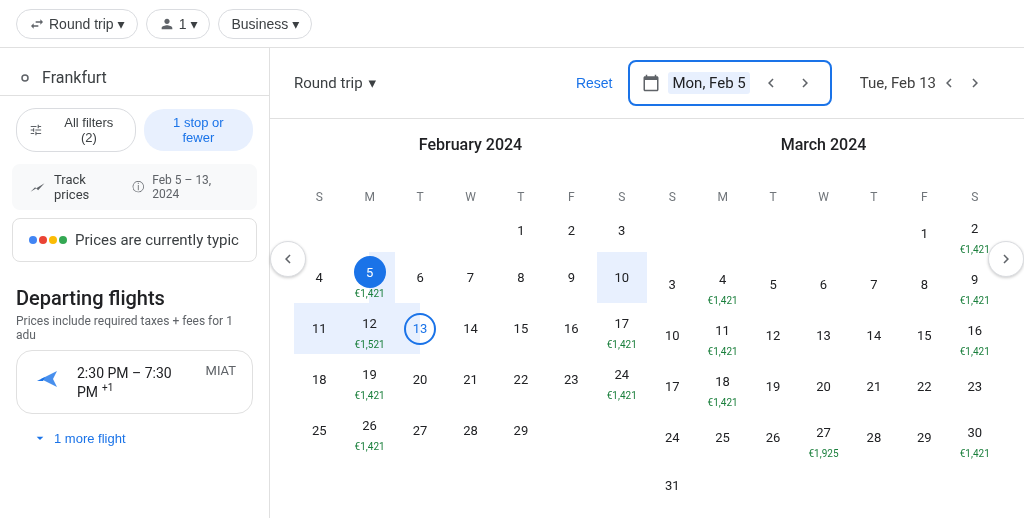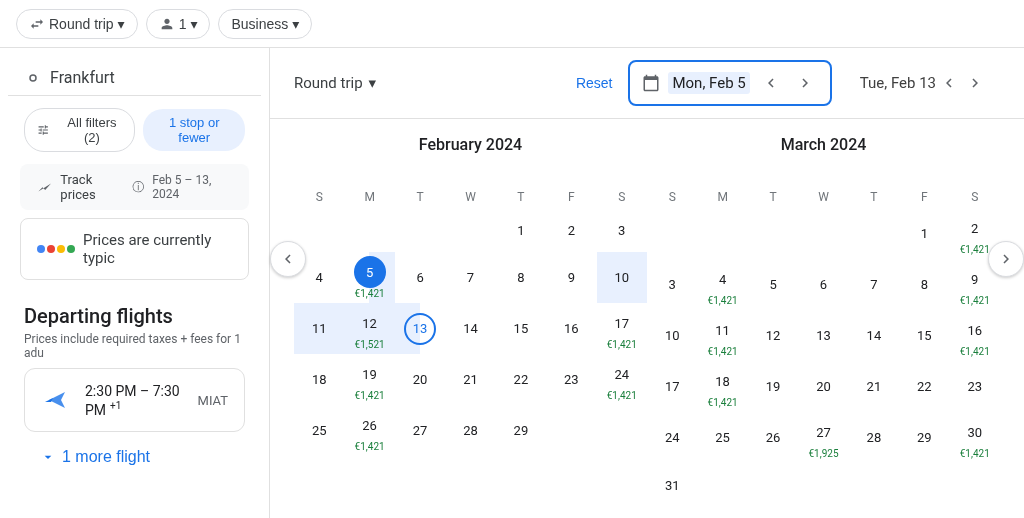--- a/index.html
+++ b/index.html
@@ -16,21 +16,21 @@
       background: none; border: 1px solid #dadce0; border-radius: 20px;
       padding: 6px 12px; cursor: pointer; font-size: 14px; color: #3c4043;
     }
     .top-bar-btn svg { width: 16px; height: 16px; fill: #5f6368; }
 
     
     .left-panel {
       position: absolute; top: 48px; left: 0; width: 270px; bottom: 0;
       background: #fff; z-index: 1;
       border-right: 1px solid #e0e0e0;
-      padding: 12px 8px;
+      padding: 12px 0;
     }
     .search-row {
       display: flex; align-items: center; gap: 8px;
       padding: 8px 16px; border-bottom: 1px solid #e0e0e0;
       font-size: 16px; color: #3c4043;
     }
     .search-row svg { width: 18px; height: 18px; fill: #5f6368; }
 
     .filter-row {
       display: flex; align-items: center; gap: 8px;
@@ -59,29 +59,29 @@
       border: 1px solid #e0e0e0; border-radius: 8px; font-size: 15px; color: #3c4043;
     }
     .google-dots { display: flex; gap: 2px; }
     .dot { width: 8px; height: 8px; border-radius: 50%; }
 
     .departing-section { padding: 16px; }
     .departing-title { font-size: 20px; font-weight: 500; color: #202124; margin-bottom: 4px; }
     .departing-sub { font-size: 12px; color: #5f6368; }
 
     .flight-card {
-      display: flex; align-items: center; gap: 12px;
-      padding: 12px 16px; border: 1px solid #e0e0e0; border-radius: 11px;
+      display: flex; gap: 12px;
+      padding: 12px 16px; border: 1px solid #e0e0e0; border-radius: 16px;
       margin: 8px 0; cursor: pointer;
     }
     .airline-logo { width: 32px; height: 32px; }
 
     .collapse-btn {
       display: flex; align-items: center; gap: 6px;
-      padding: 8px 16px; font-size: 16px; color: #1a73e8; cursor: pointer;
+      padding: 8px 16px; font-size: 13px; color: #1a73e8; cursor: pointer;
       background: none; border: none;
     }
 
     
     .calendar-overlay {
       position: absolute; top: 48px; left: 270px; right: 0; bottom: 0;
       background: #fff; z-index: 10;
       display: flex; flex-direction: column;
     }
 

